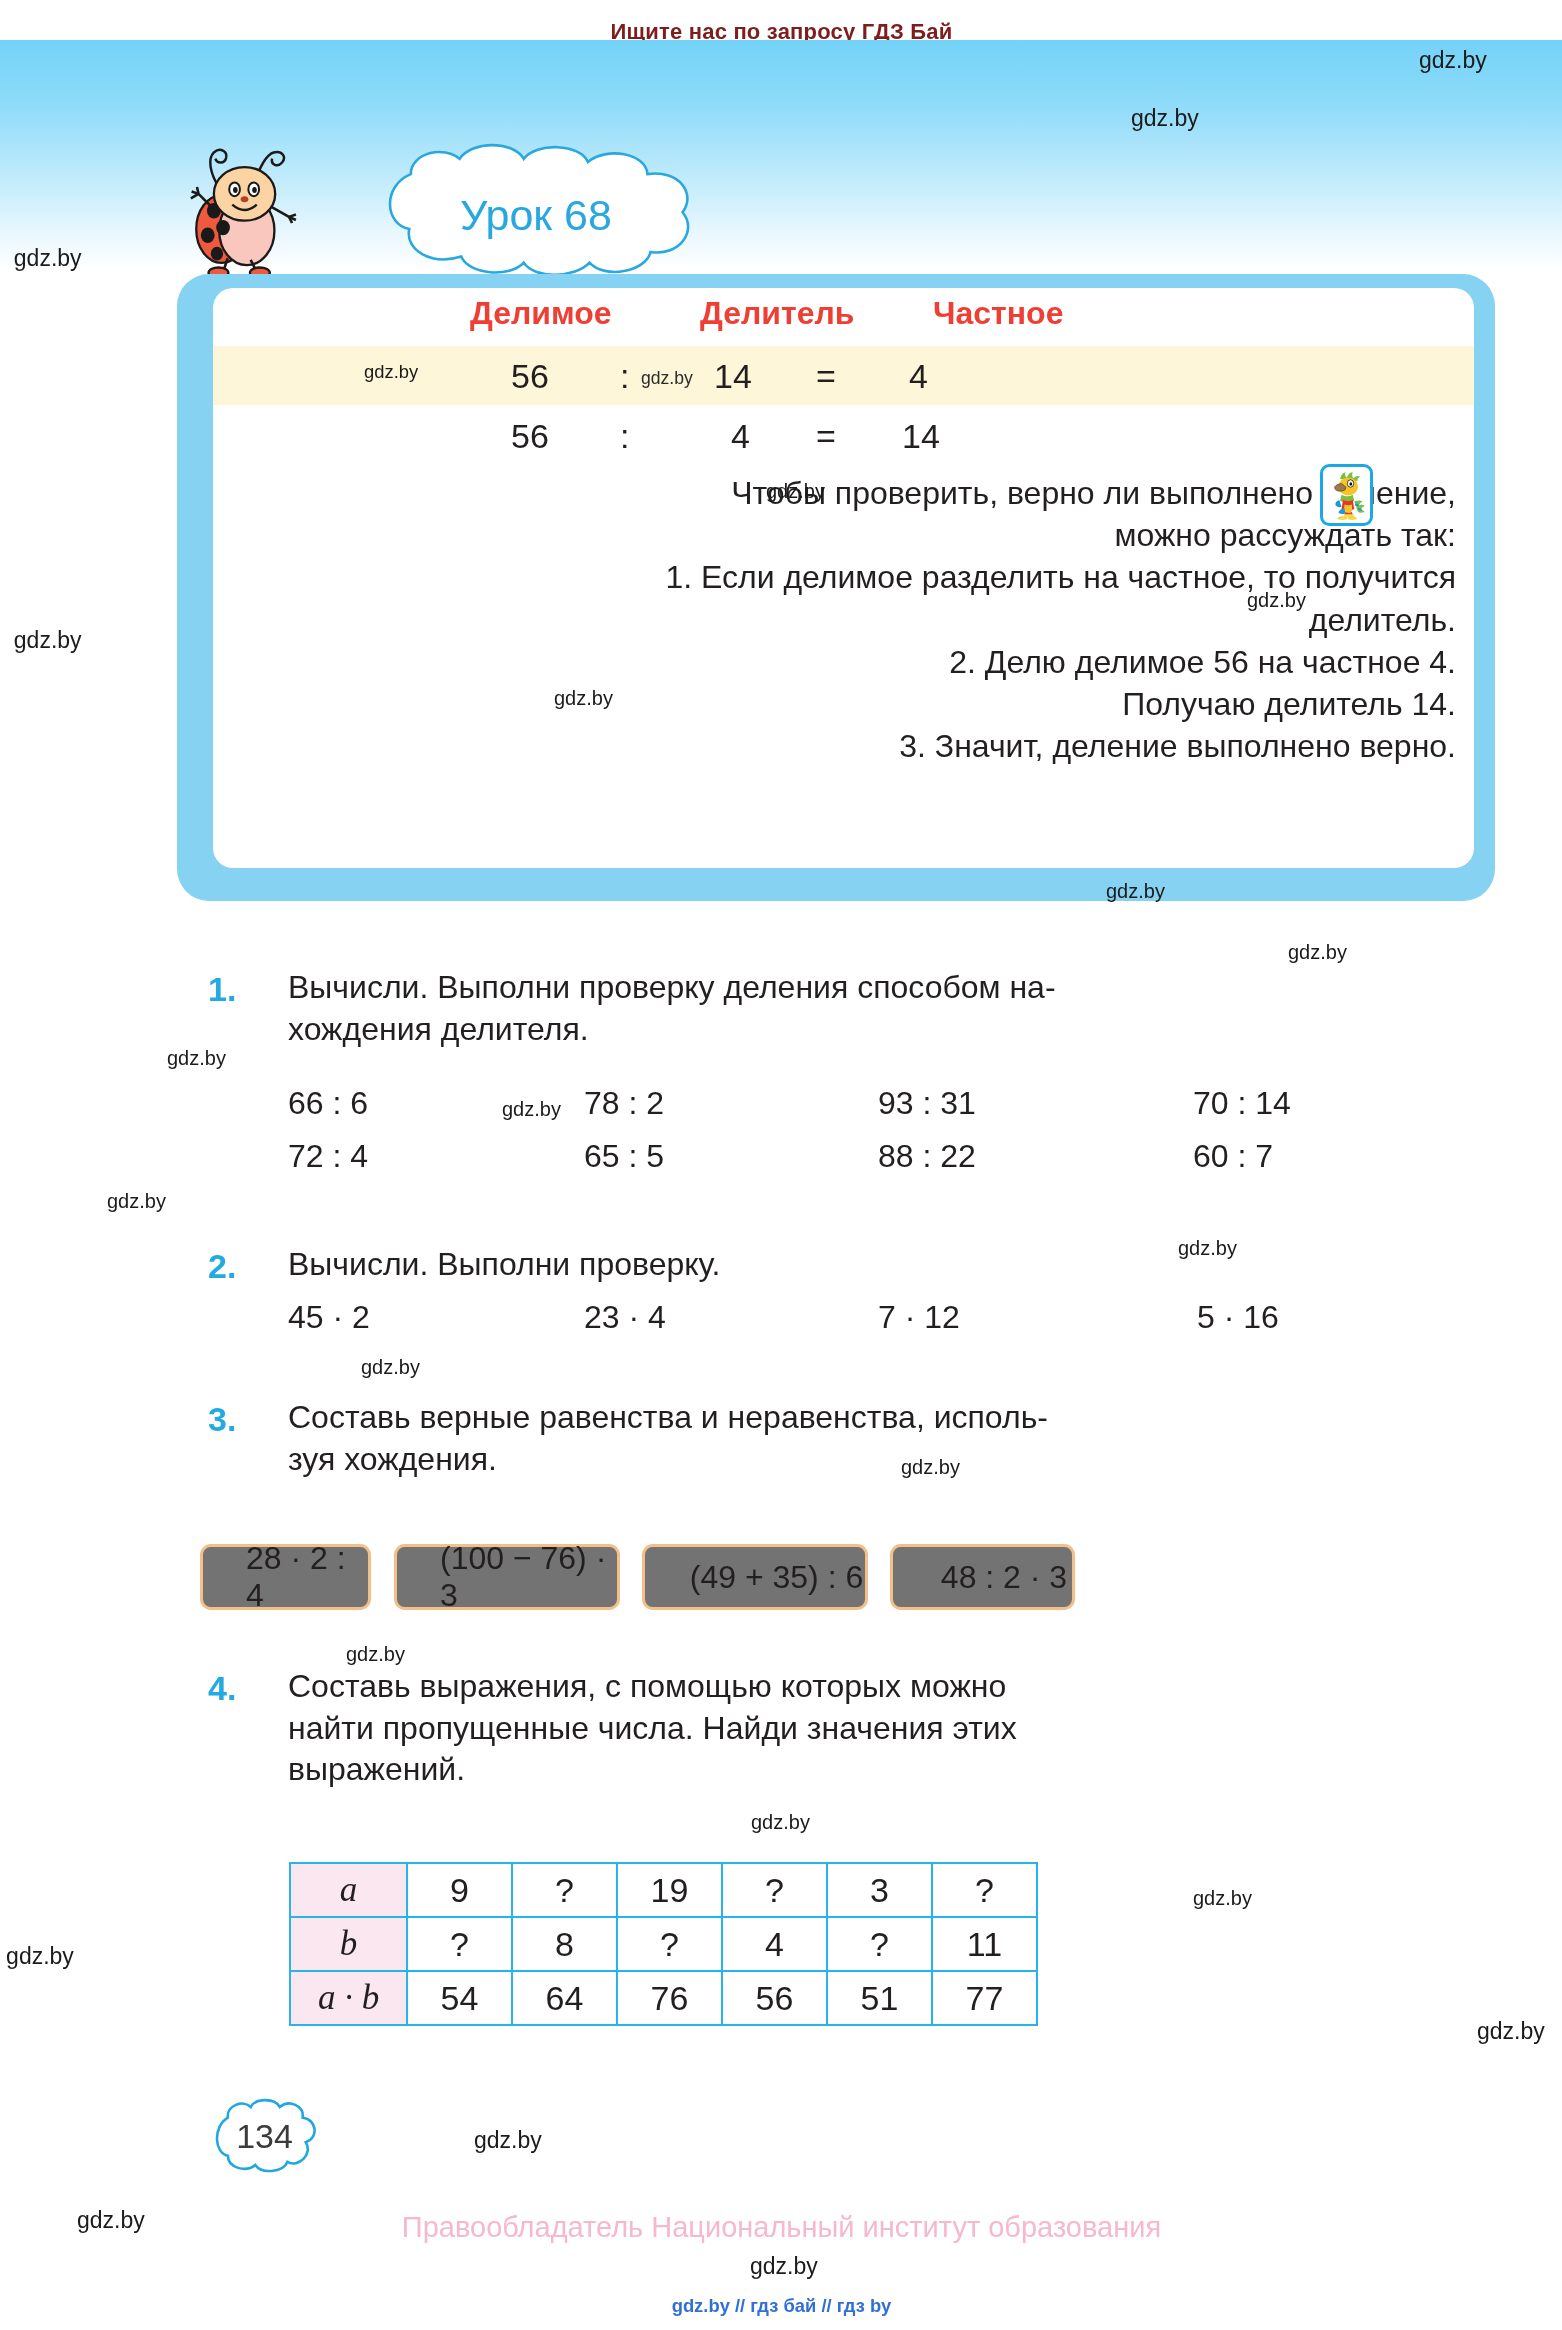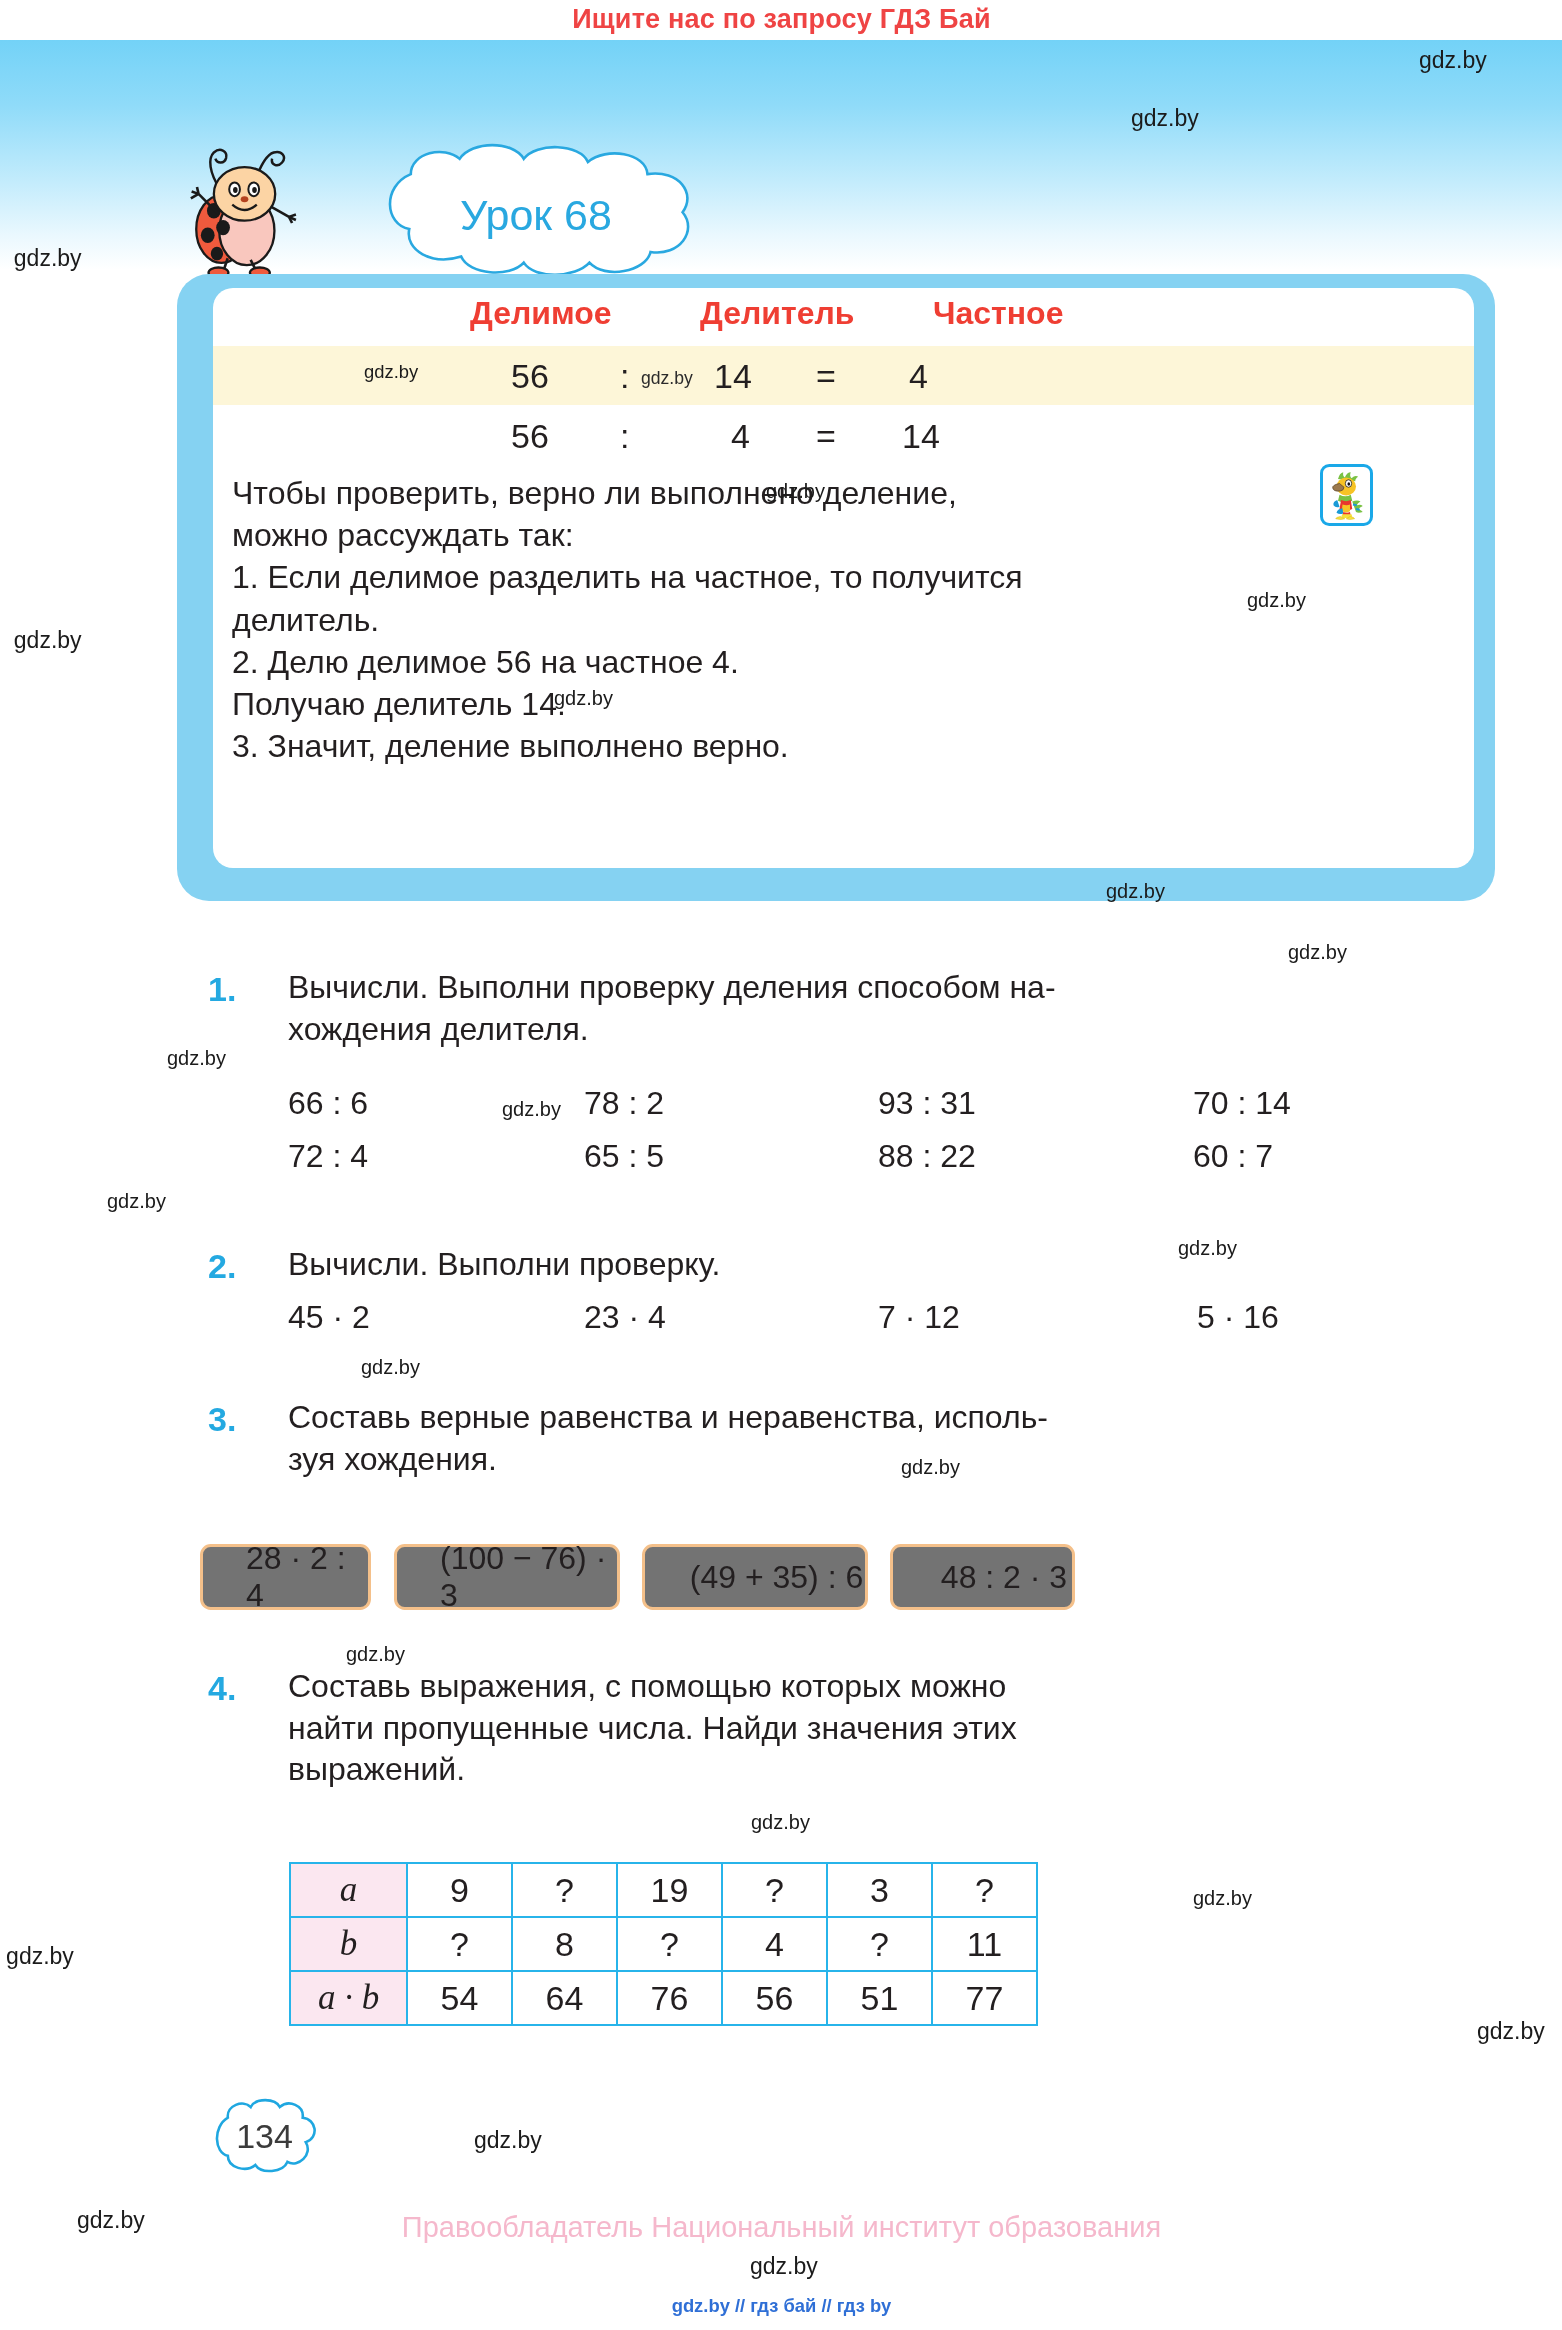--- a/index.html
+++ b/index.html
@@ -10,22 +10,22 @@
     position:relative;overflow:hidden;
   }
   .page{position:relative;width:1563px;height:2330px;overflow:hidden;}
 
   
   .topbar{
     position:absolute;left:0;top:0;width:1563px;height:40px;
     background:#ffffff;text-align:center;
   }
   .topbar span{
-    display:inline-block;margin-top:4px;
-    font-size:27px;font-weight:bold;color:#ef4444;
+    display:inline-block;margin-top:19px;
+    font-size:22px;font-weight:bold;color:#7f1d1d;
     letter-spacing:0.2px;
   }
 
   
   .sky{
     position:absolute;left:0;top:40px;width:1563px;height:230px;
     background:linear-gradient(to bottom,#73d2f7 0%,#8fdbf9 28%,#c4ecfc 62%,#eaf8fe 85%,#ffffff 100%);
   }
 
   
@@ -40,21 +40,21 @@
     padding-bottom:4.6px;box-sizing:border-box;
   }
 
   
   .bluebox{
     position:absolute;left:177px;top:274px;width:1318px;height:627px;
     background:#85d2f2;border-radius:32px;
   }
   .bluebox-inner{
     position:absolute;left:36px;top:13.8px;width:1261px;height:580px;
-    background:#ffffff;border-radius:20px;overflow:hidden;
+    background:#ffffff;border-radius:20px;overflow:hidden;text-align:right;
   }
   .dd-head{
     position:relative;height:61px;width:100%;
   }
   .dd-head .cell{
     position:absolute;top:7.7px;font-size:32px;color:#ef3e33;font-weight:bold;
   }
   .hl-row{
     position:absolute;left:0;top:58px;width:100%;height:59px;
     background:#fdf6d8;

